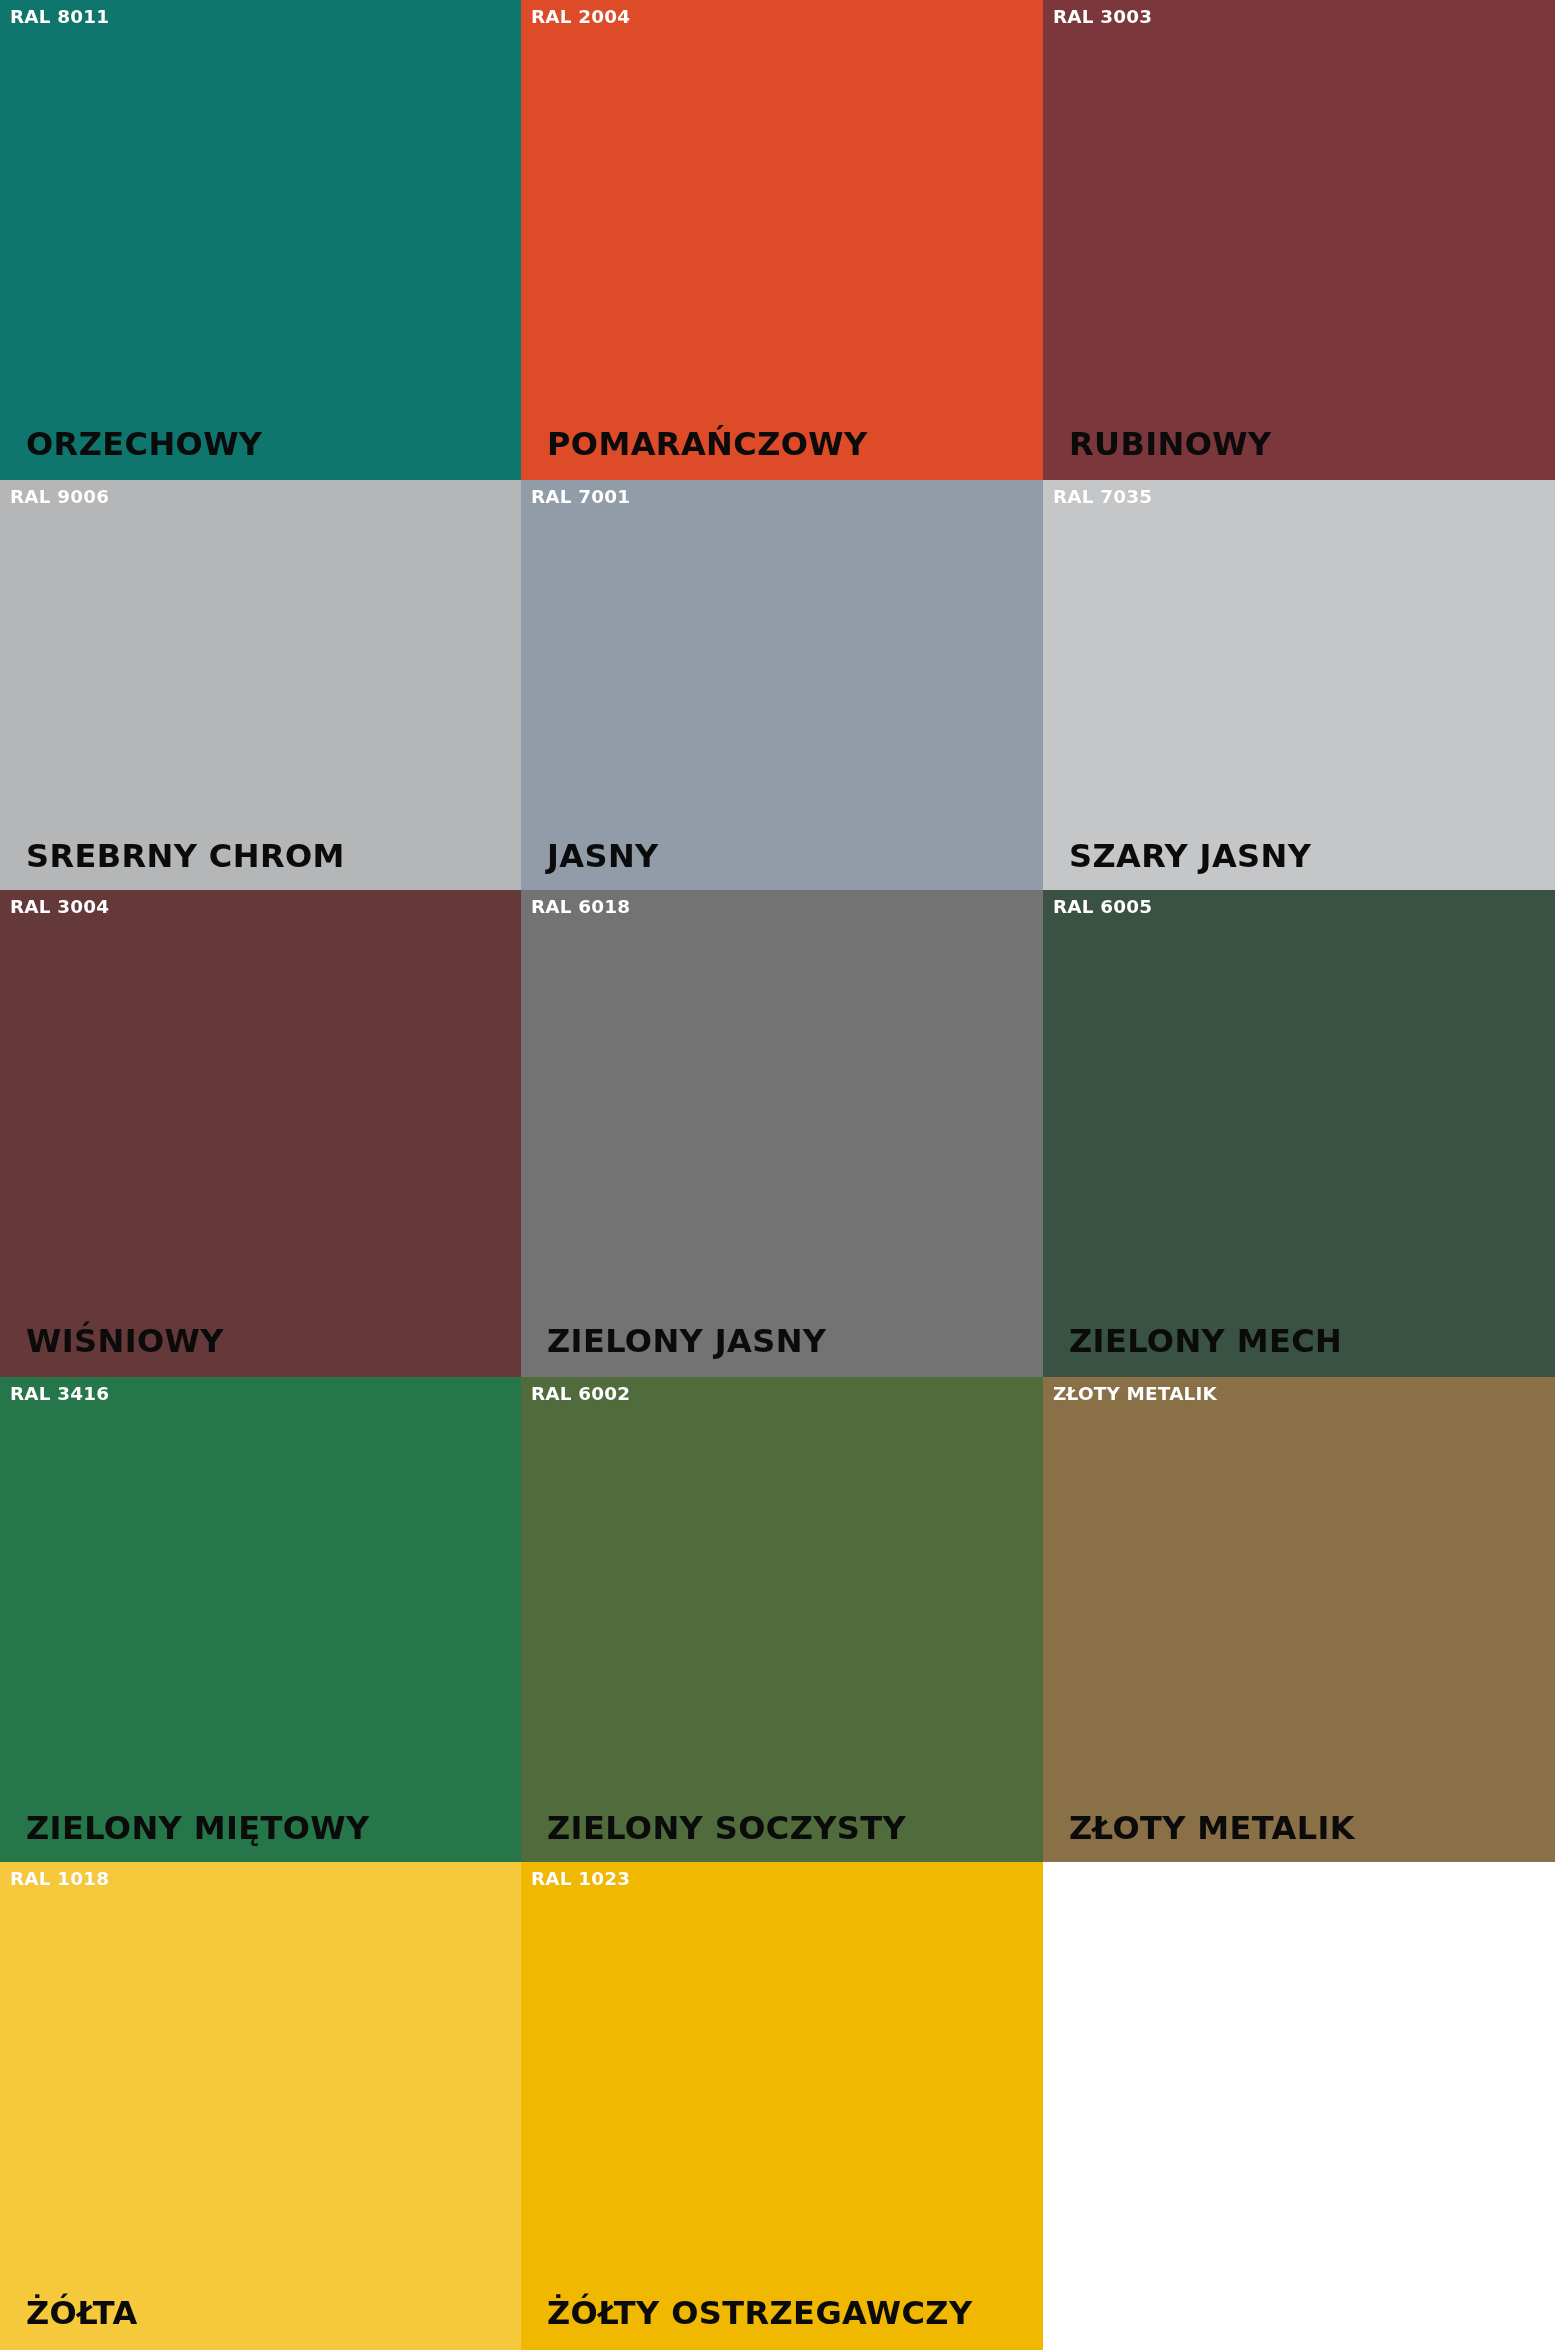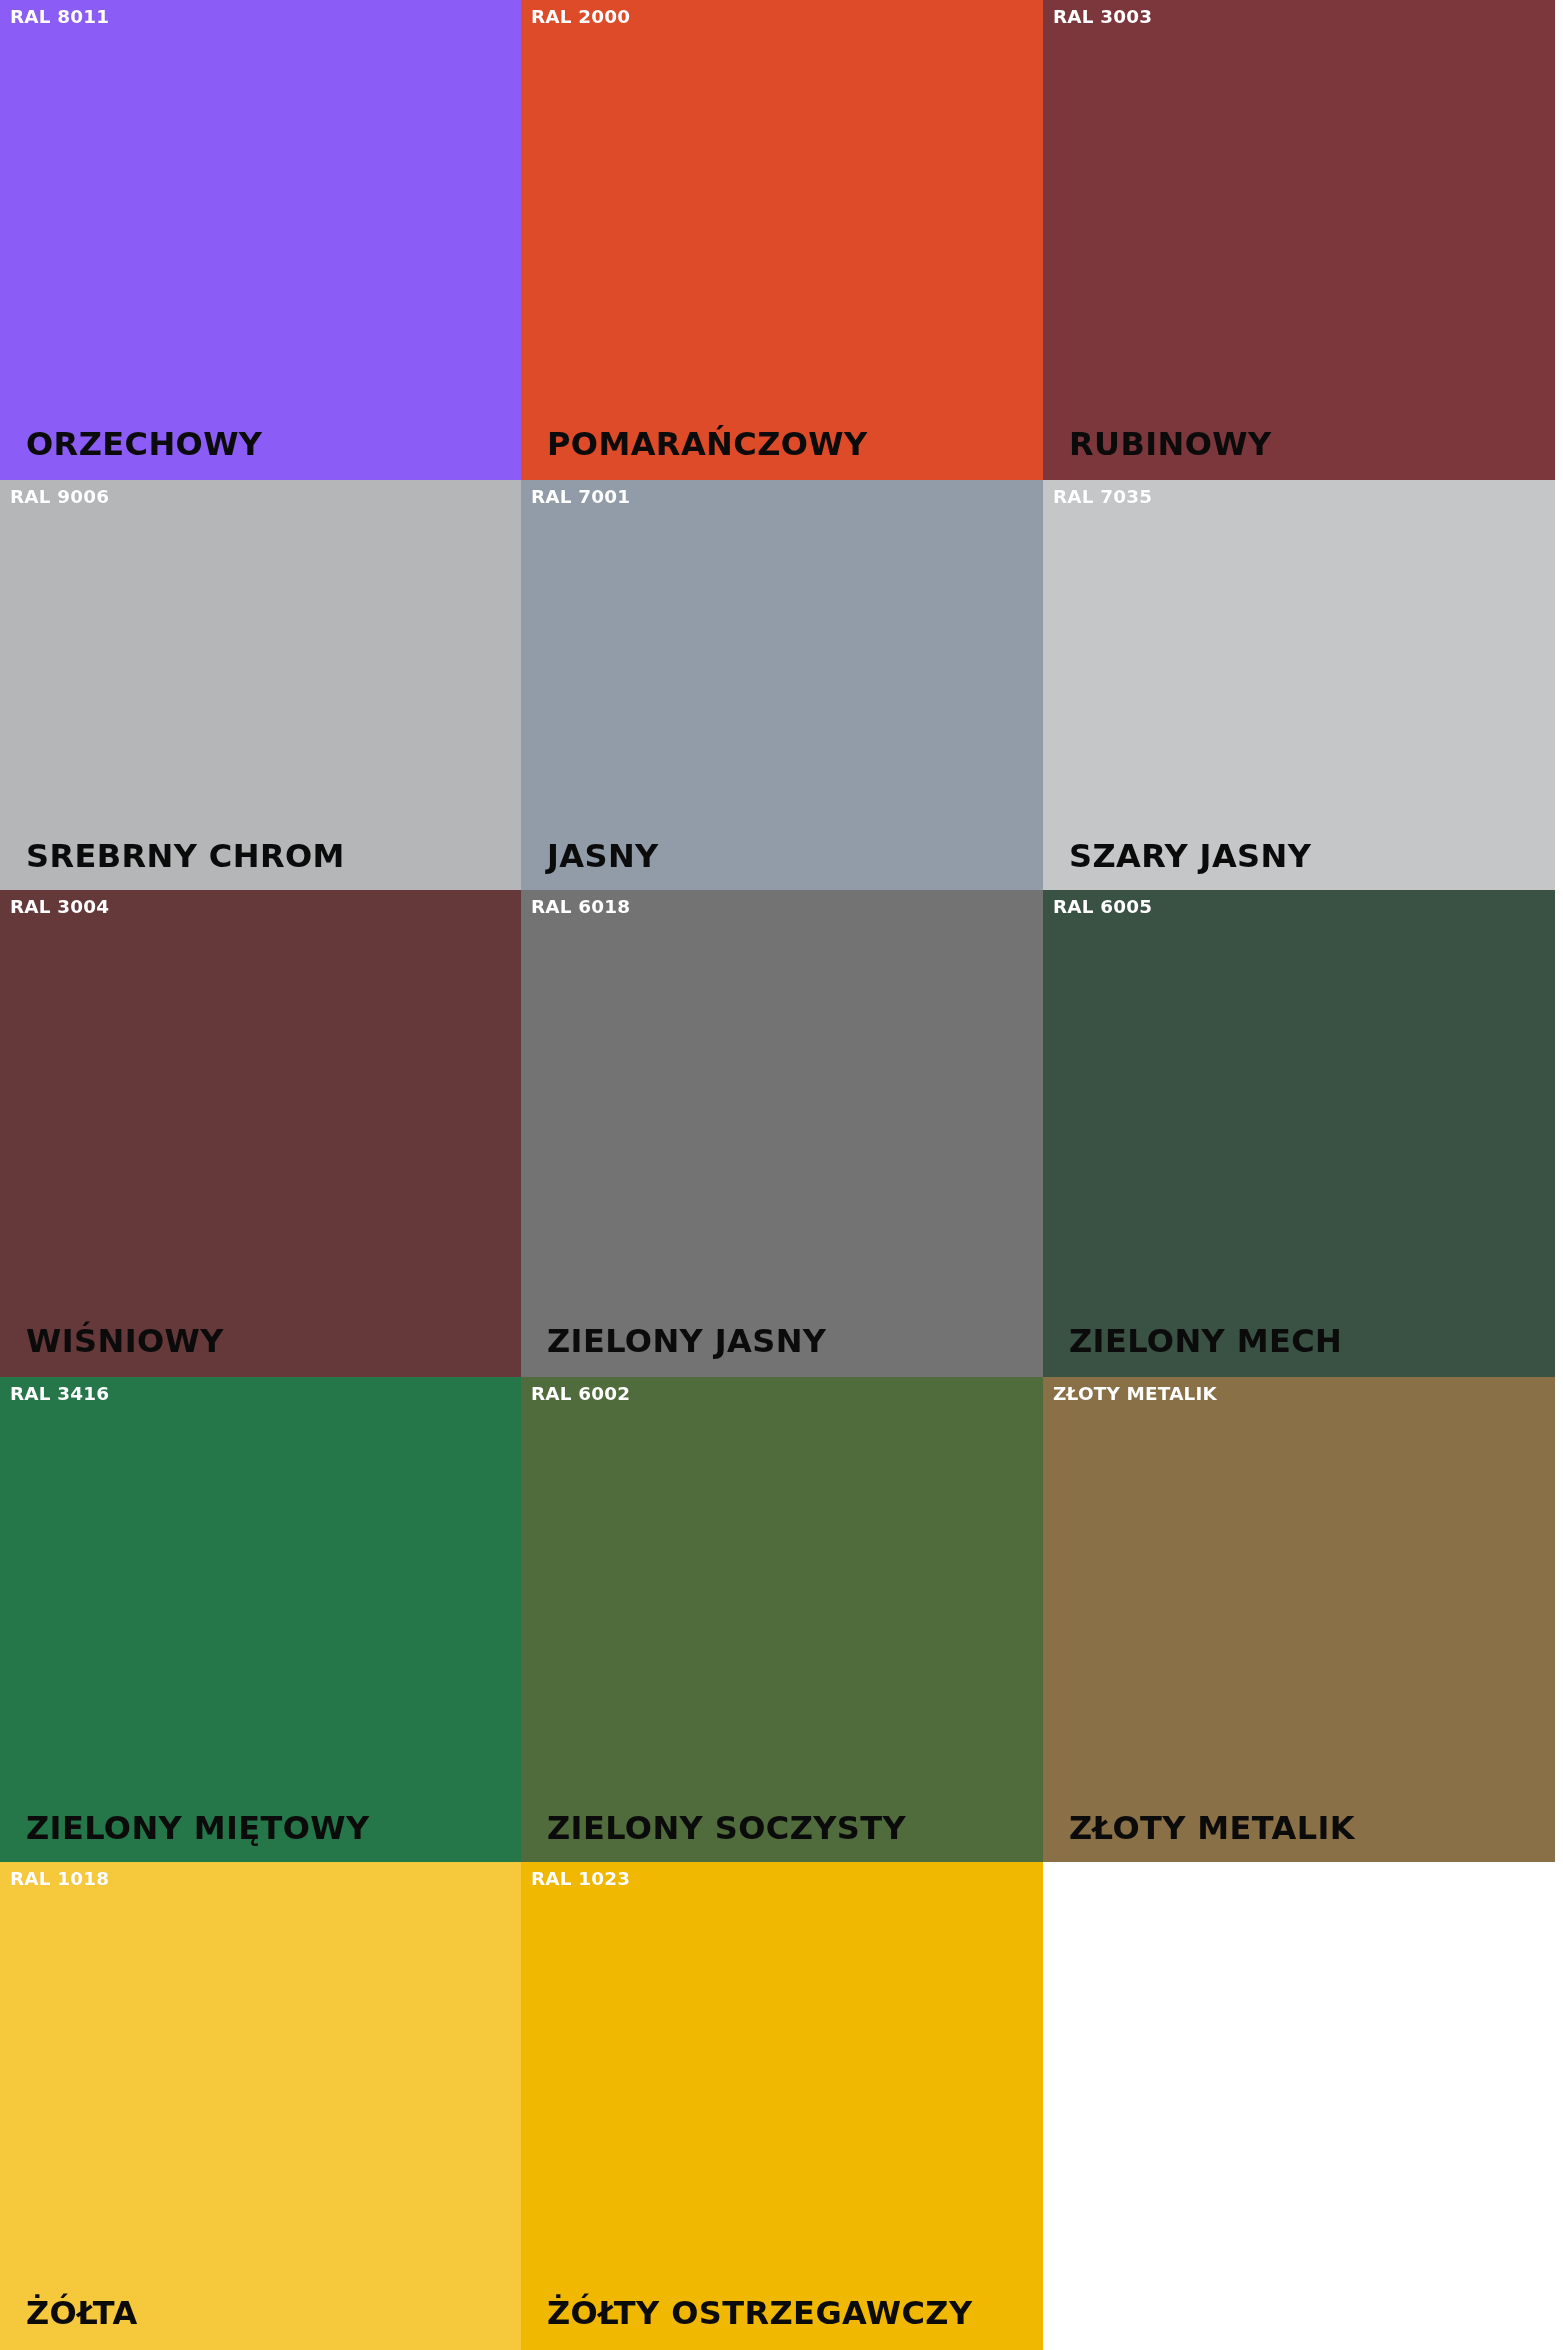--- a/index.html
+++ b/index.html
@@ -67,26 +67,26 @@
 
   .spacer-col {
     background: #ffffff;
   }
 </style>
 </head>
 <body>
 
 <div id="palette-grid">
 
-  <div class="swatch row-1" style="background: #8b5cf6;">
+  <div class="swatch row-1" style="background: #0f766e;">
     <span class="swatch-code">RAL 8011</span>
     <span class="swatch-name">ORZECHOWY</span>
   </div>
   <div class="swatch row-1" style="background: rgb(221, 75, 41);">
-    <span class="swatch-code">RAL 2000</span>
+    <span class="swatch-code">RAL 2004</span>
     <span class="swatch-name">POMARAŃCZOWY</span>
   </div>
   <div class="swatch row-1" style="background: rgb(123, 55, 60);">
     <span class="swatch-code">RAL 3003</span>
     <span class="swatch-name">RUBINOWY</span>
   </div>
   <div class="spacer-col"></div>
 
   <div class="swatch row-2" style="background: rgb(180, 182, 183);">
     <span class="swatch-code">RAL 9006</span>

